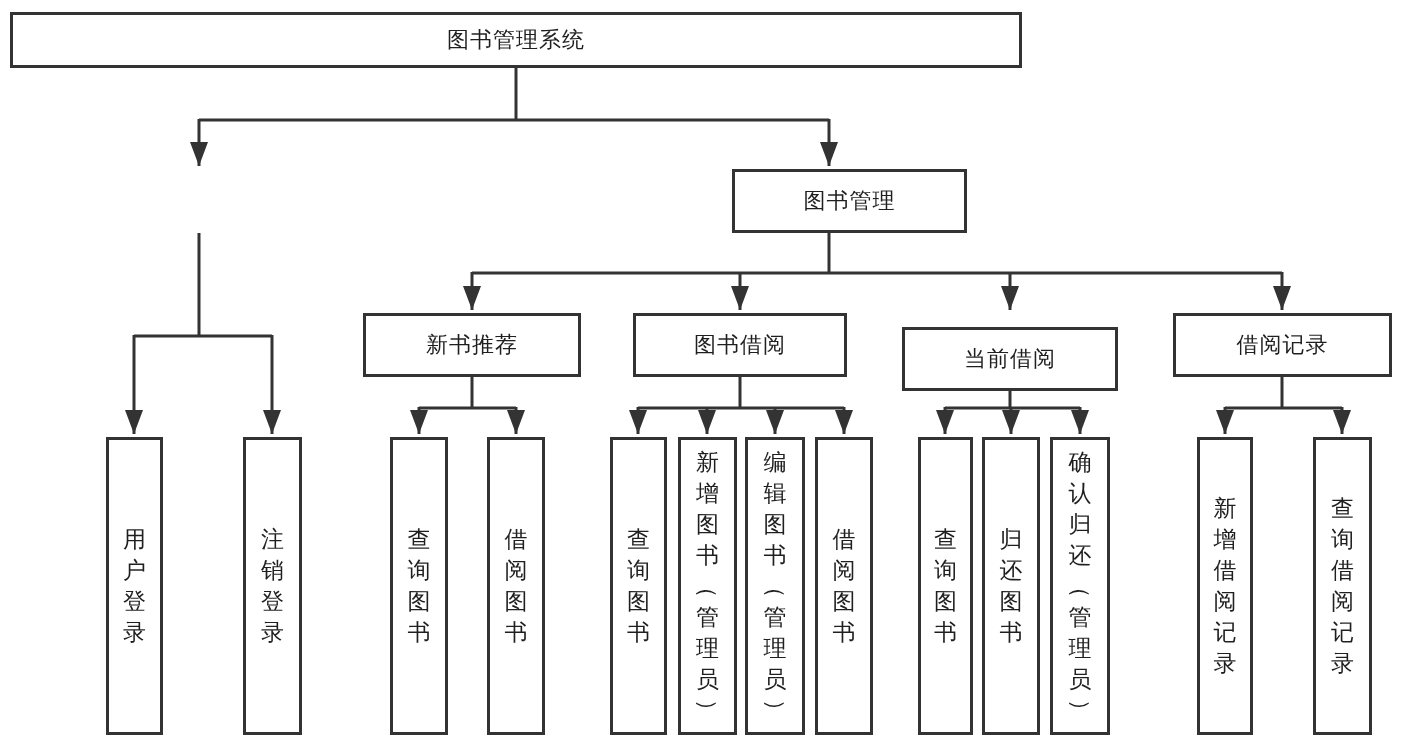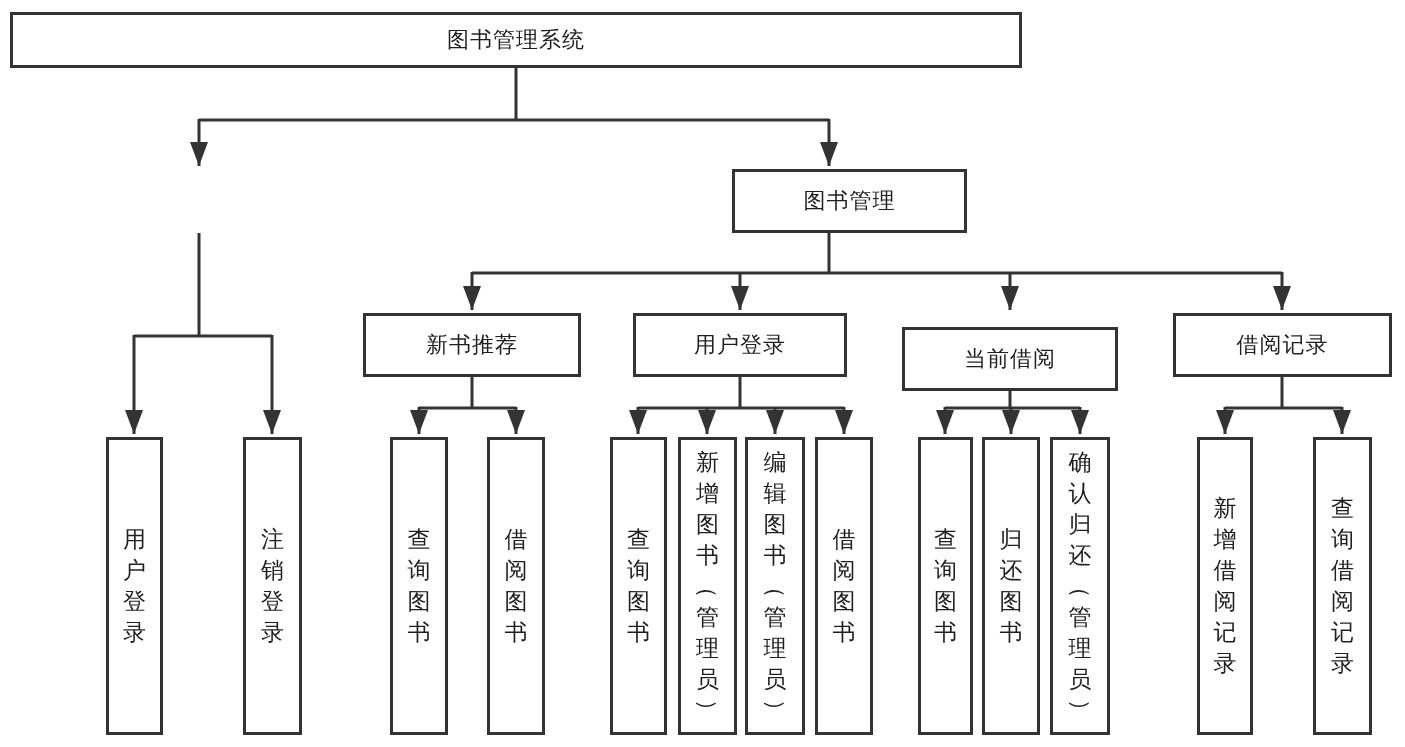--- a/index.html
+++ b/index.html
@@ -87,21 +87,21 @@
       <line class="cl" x1="1225" y1="407" x2="1225" y2="434" marker-end="url(#ah)"></line>
       <line class="cl" x1="1342" y1="407" x2="1342" y2="434" marker-end="url(#ah)"></line>
     </g>
   </svg>
 
   <div class="box hbox" style="left:10px;top:12px;width:1012px;height:56px">图书管理系统</div>
 
   <div class="box hbox" style="left:732px;top:169px;width:235px;height:64px">图书管理</div>
 
   <div class="box hbox" style="left:363px;top:313px;width:218px;height:64px">新书推荐</div>
-  <div class="box hbox" style="left:633px;top:313px;width:214px;height:64px">用户登录</div>
+  <div class="box hbox" style="left:633px;top:313px;width:214px;height:64px">图书借阅</div>
   <div class="box hbox" style="left:902px;top:327px;width:216px;height:64px">当前借阅</div>
   <div class="box hbox" style="left:1173px;top:313px;width:219px;height:64px">借阅记录</div>
 
   <div class="box vbox" style="left:106px;width:57px">
       <span class="vchar">用</span>
       <span class="vchar">户</span>
       <span class="vchar">登</span>
       <span class="vchar">录</span>
     </div>
   <div class="box vbox" style="left:243px;width:59px">

